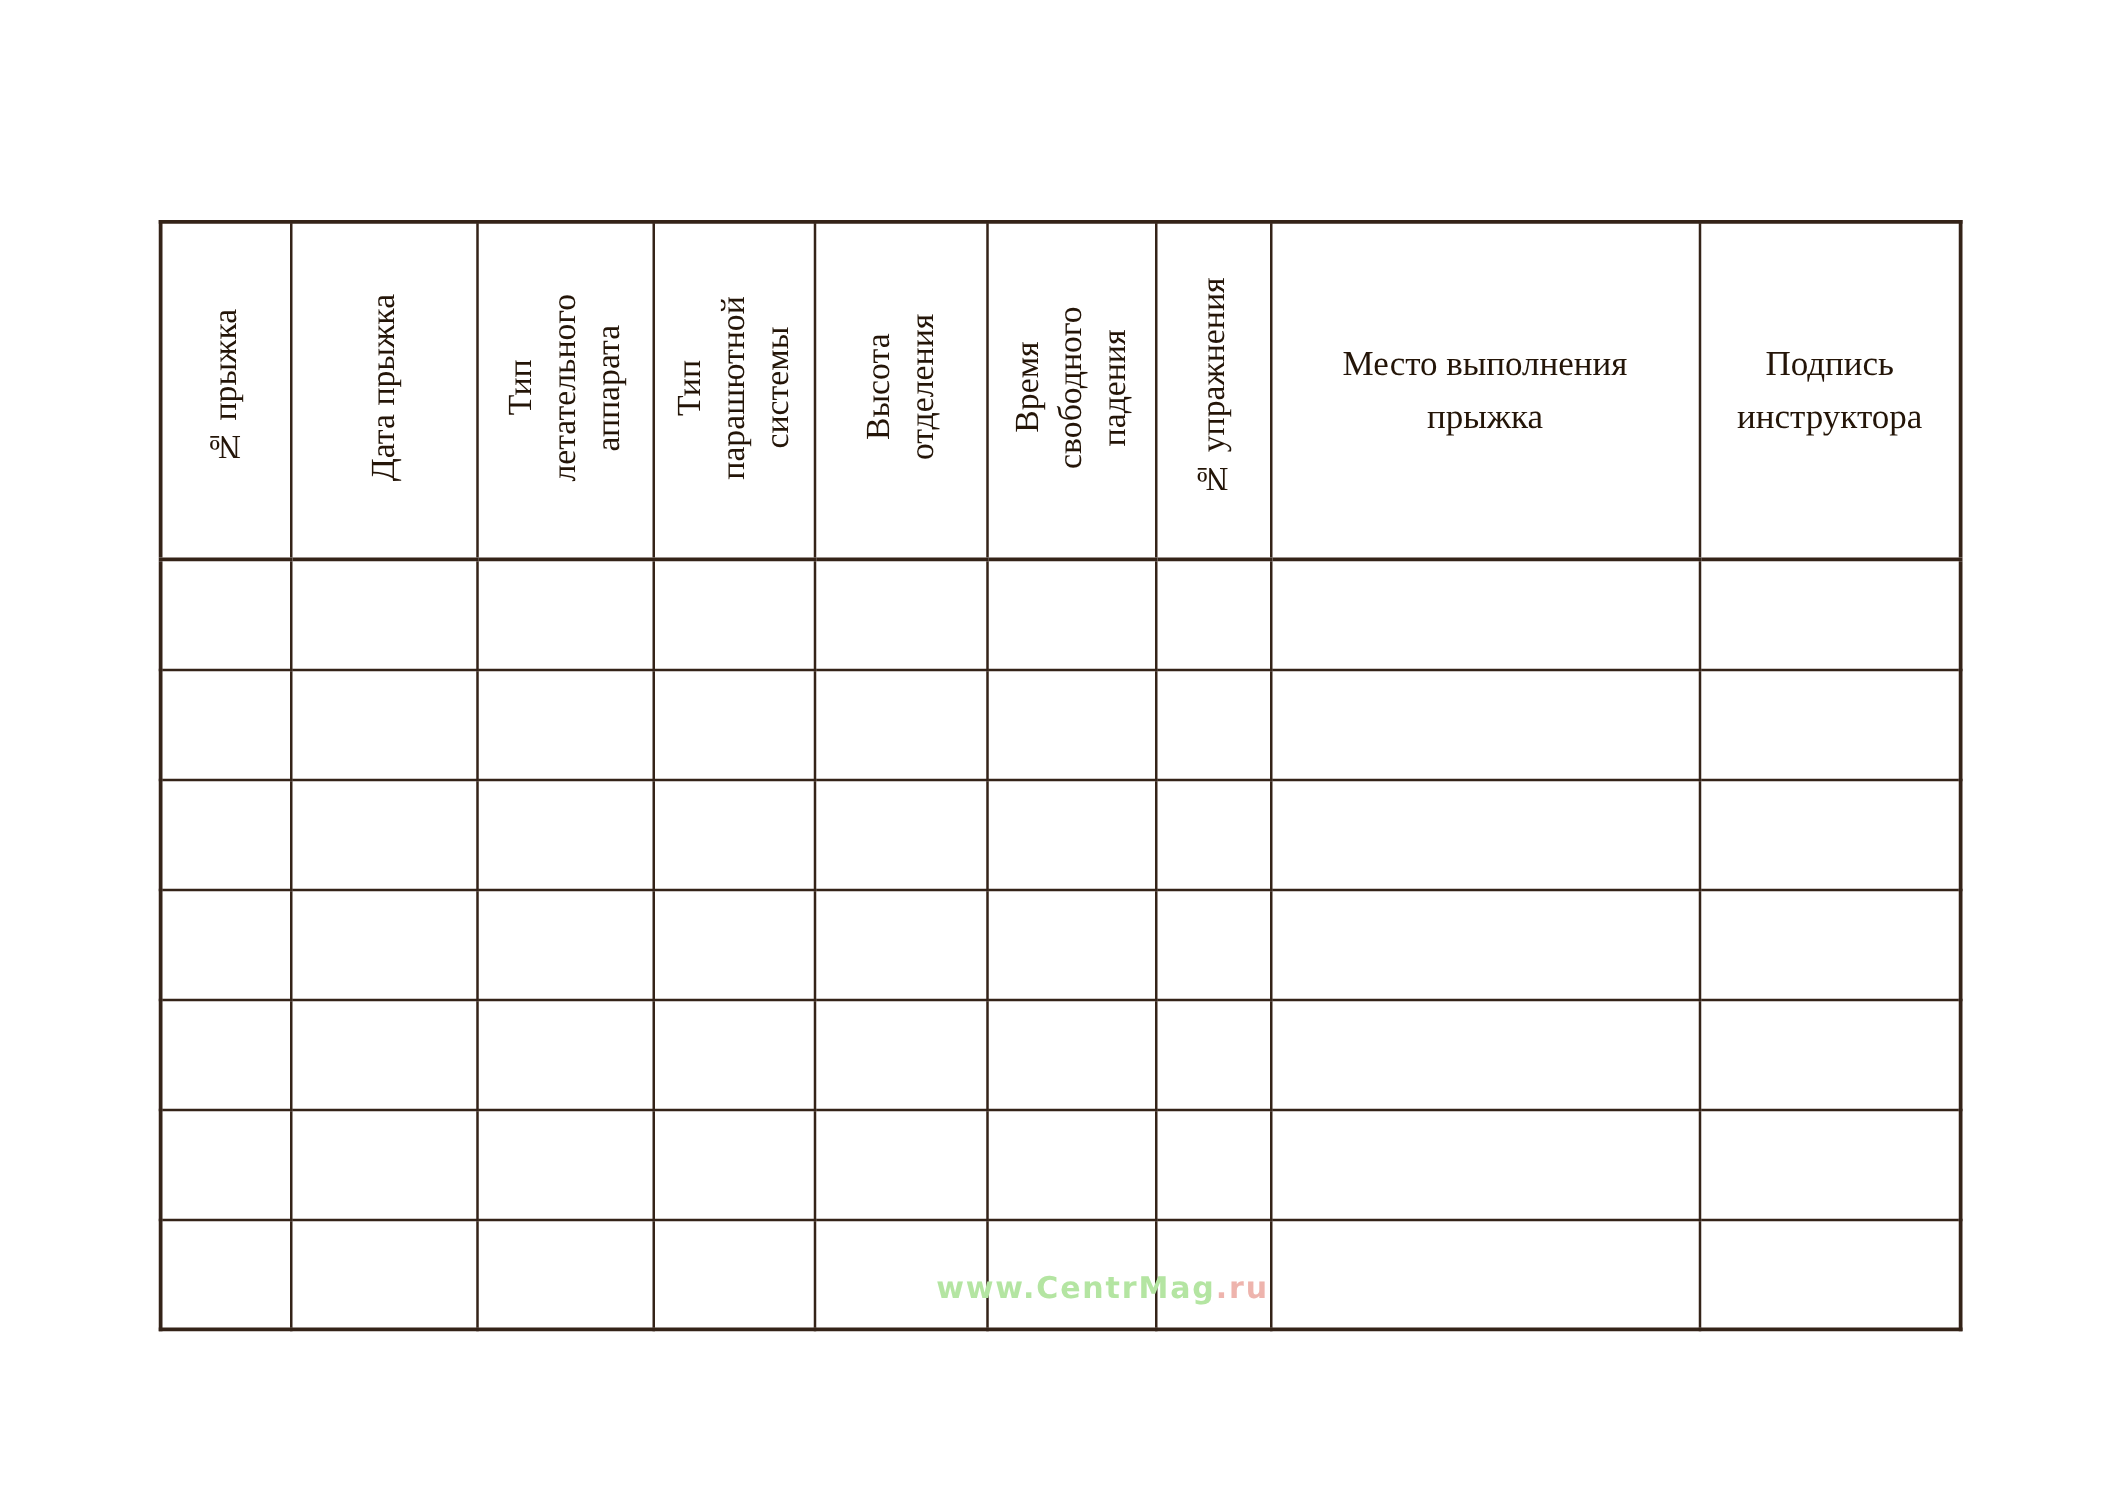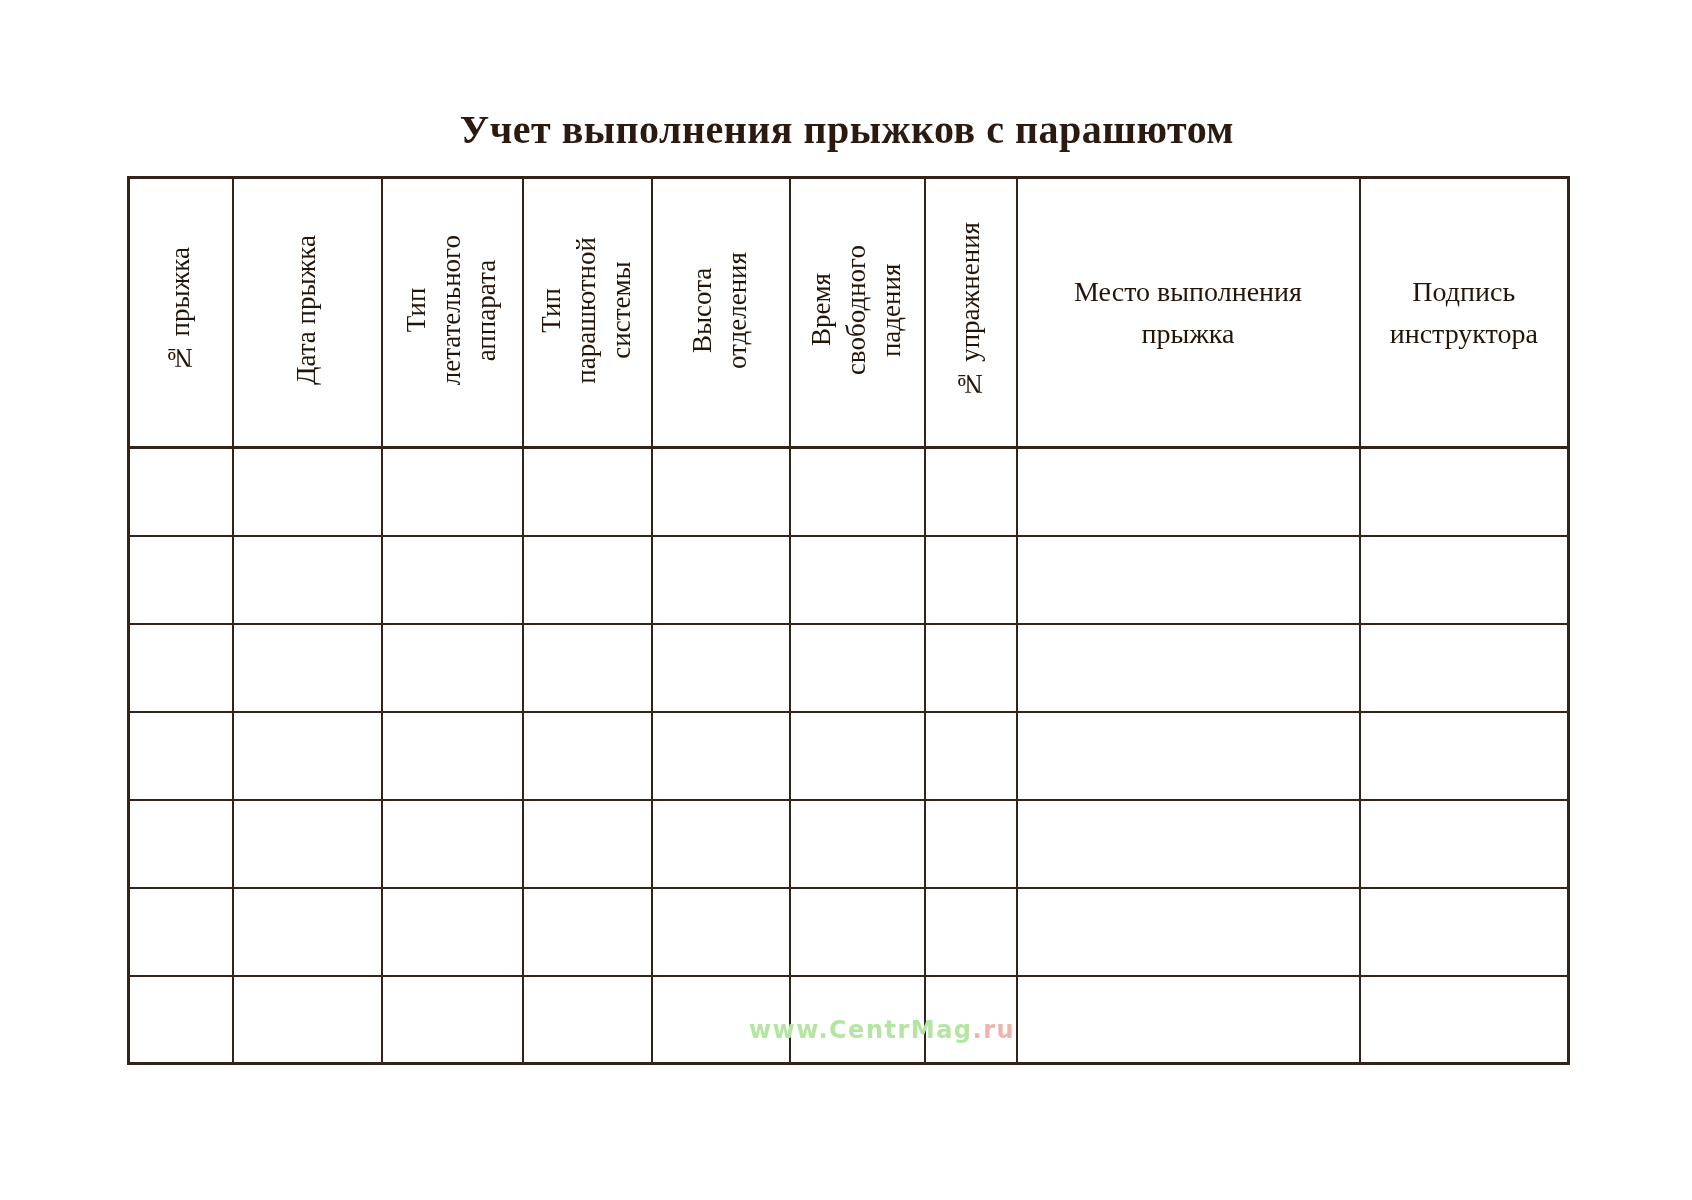--- a/index.html
+++ b/index.html
@@ -73,21 +73,20 @@
     pointer-events: none;
   }
   .wm-main { color: #b4e5a2; }
   .wm-suffix { color: #eeb4ad; }
 </style>
 </head>
 <body>
 
 <div class="page">
 
-  <div class="doc-title">Учет выполнения прыжков с парашютом</div>
 
   <table class="jump-log">
     <colgroup>
       <col style="width:104px">
       <col style="width:149px">
       <col style="width:141px">
       <col style="width:129px">
       <col style="width:138px">
       <col style="width:135px">
       <col style="width:92px">

